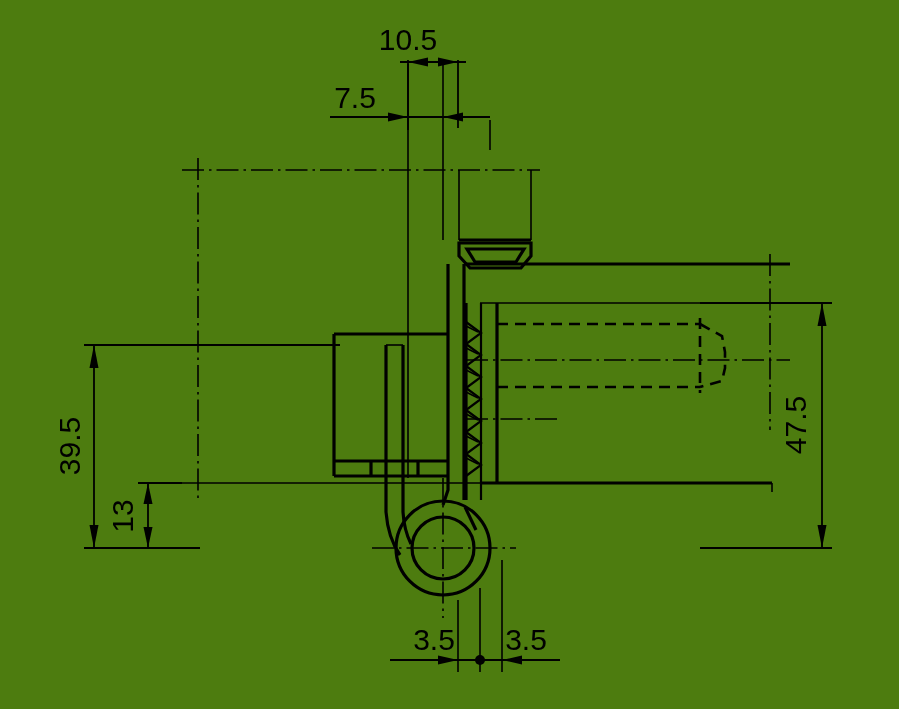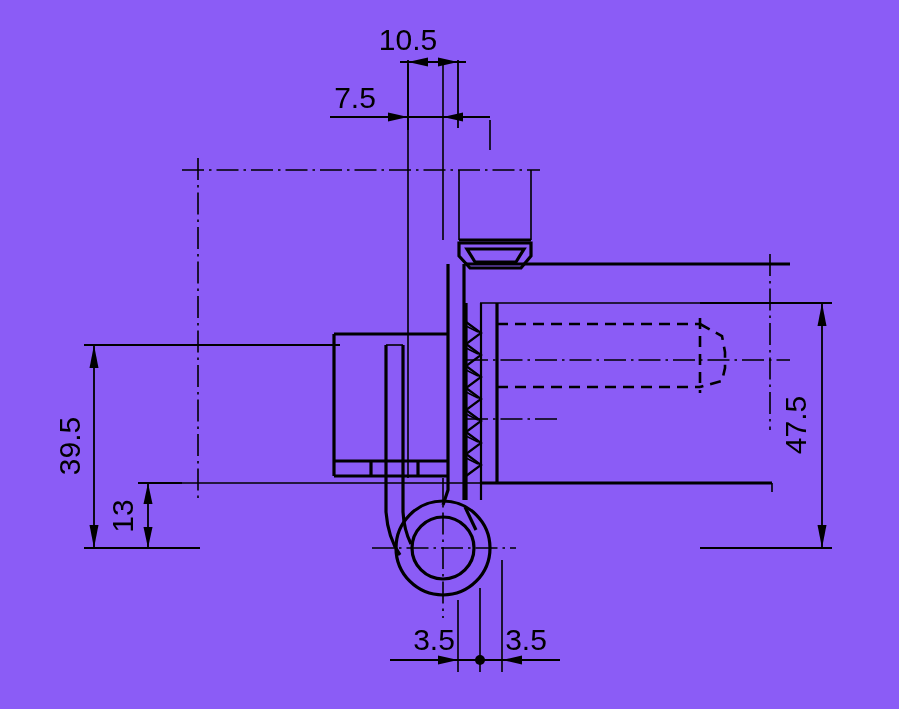--- a/index.html
+++ b/index.html
@@ -10,21 +10,21 @@
   body {
     width: 899px;
     height: 709px;
     font-family: "Liberation Sans", sans-serif;
     overflow: hidden;
   }
   #drawing-root {
     position: relative;
     width: 899px;
     height: 709px;
-    background: #8b5cf6;
+    background: #4d7c0f;
   }
   svg#technical-drawing {
     display: block;
     width: 899px;
     height: 709px;
   }
   .obj-line {
     stroke: #000000;
     fill: none;
     stroke-width: 3.2;

